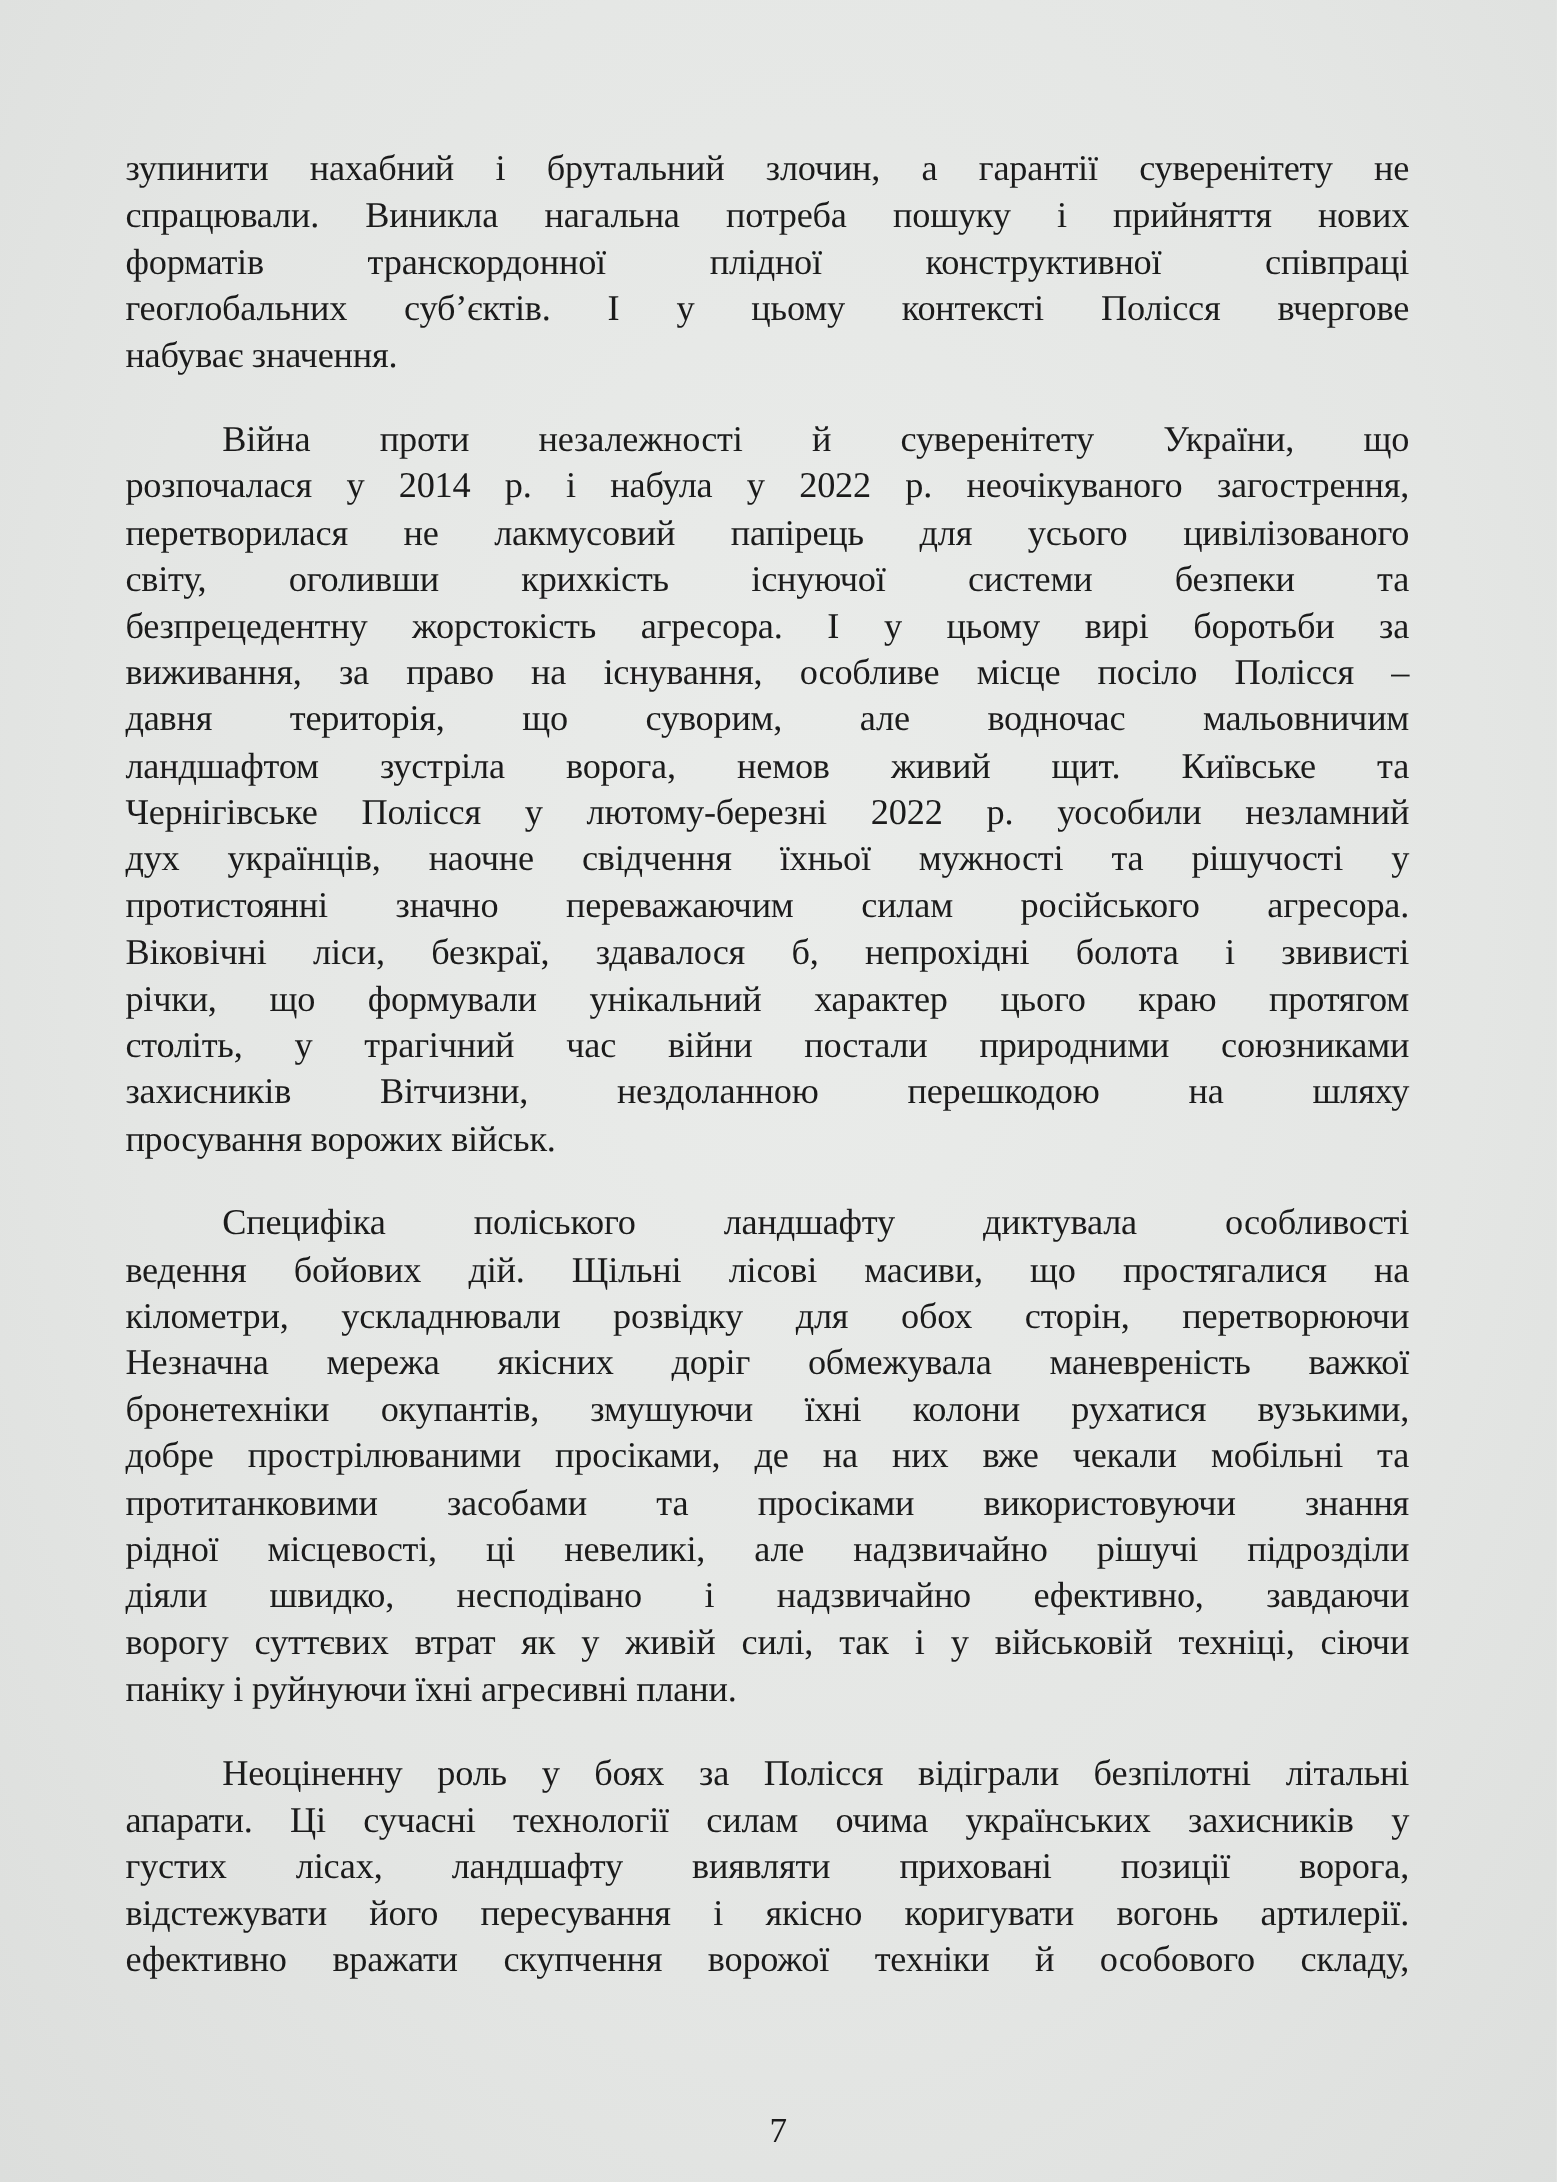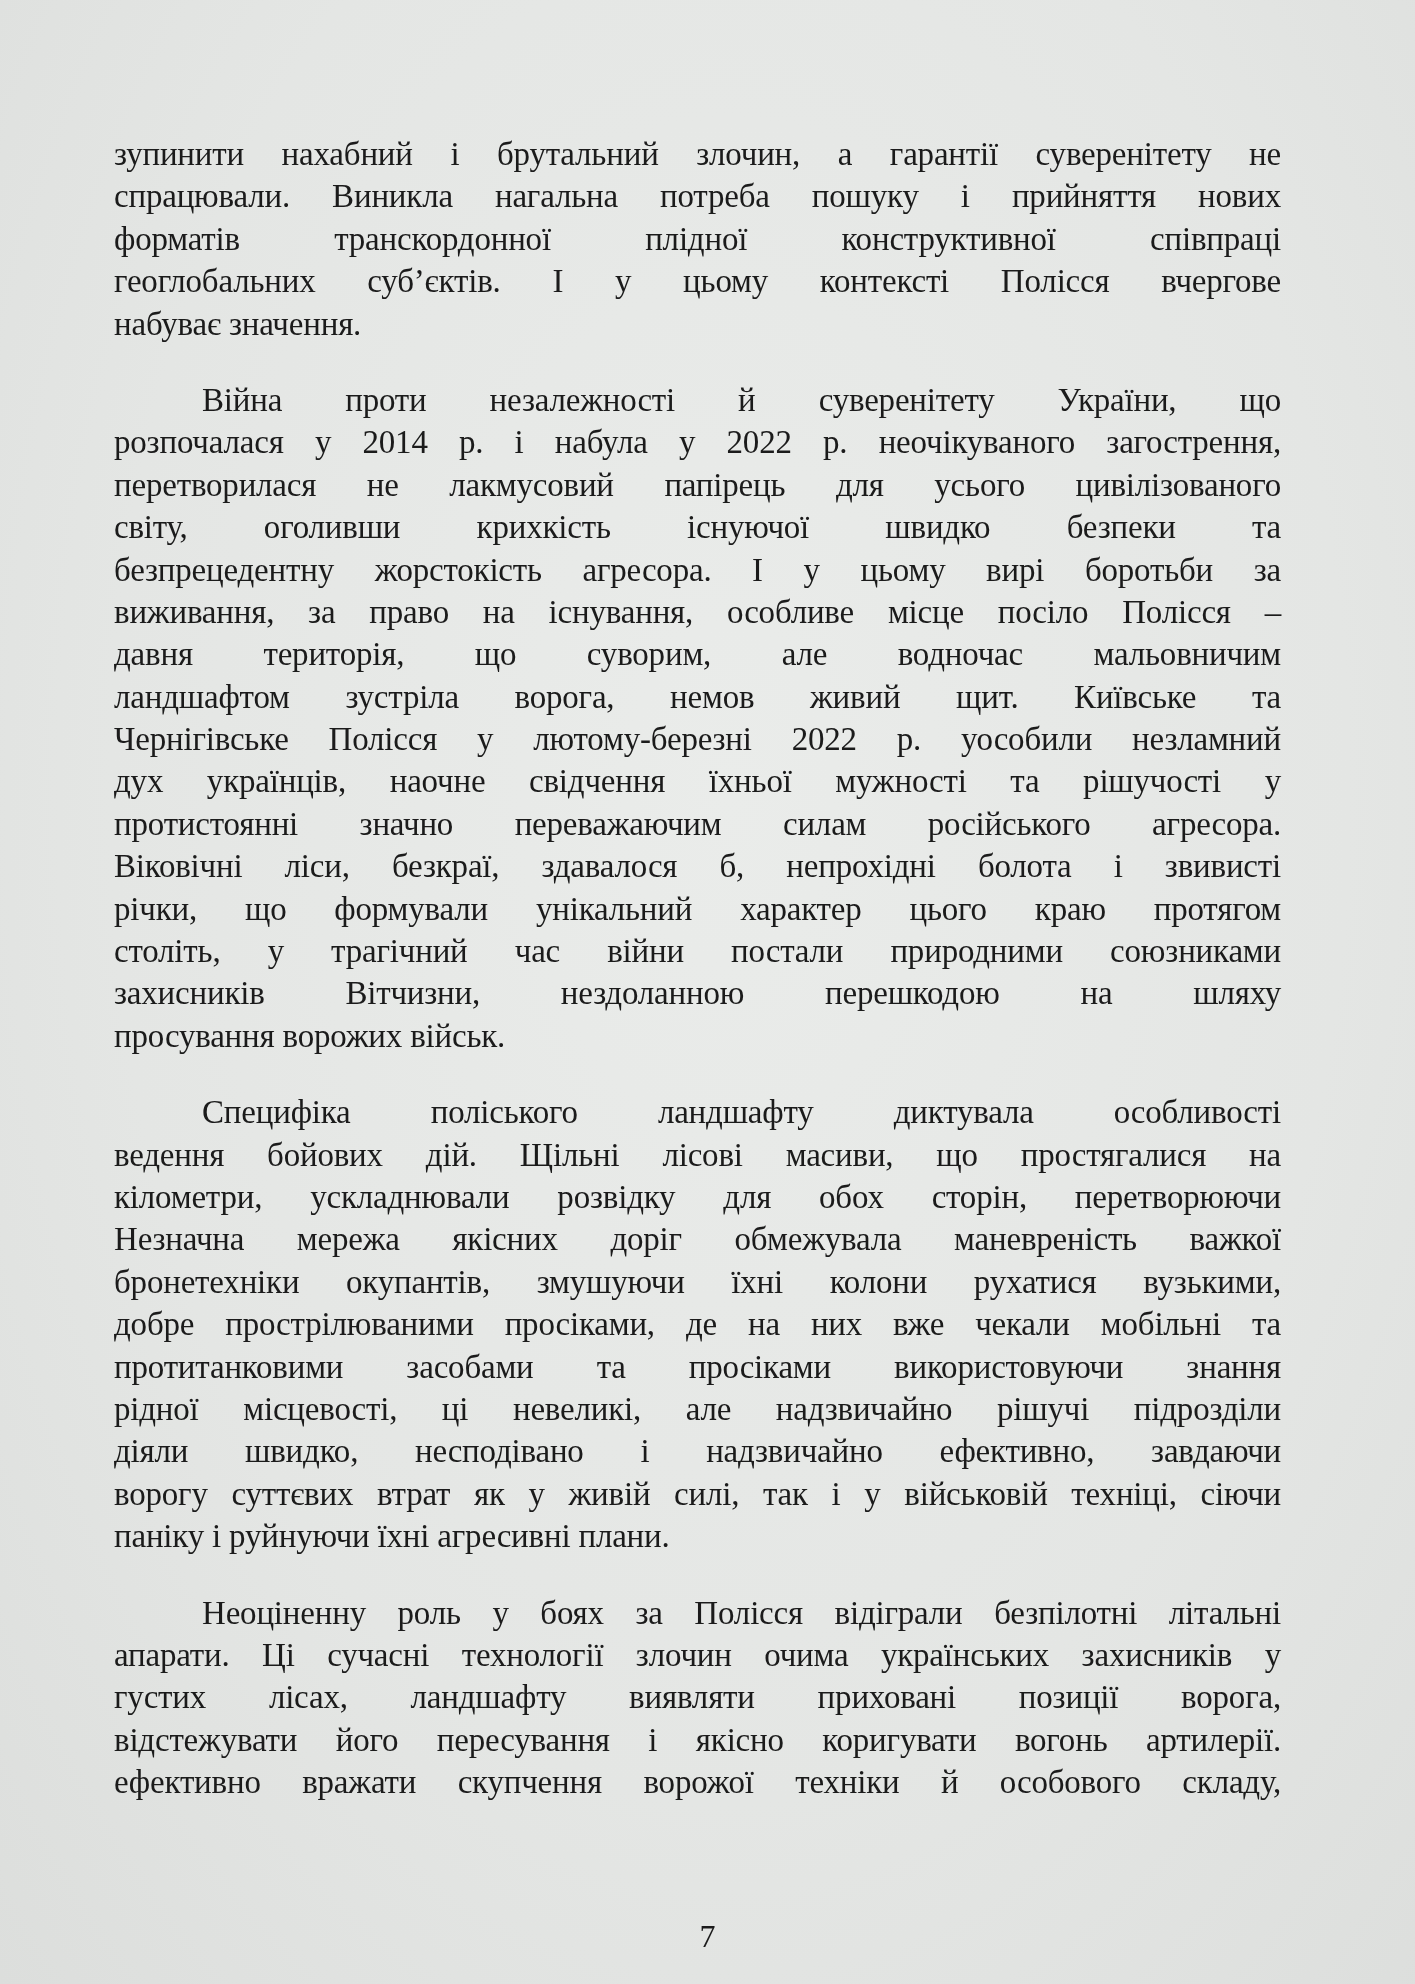--- a/index.html
+++ b/index.html
@@ -73,21 +73,21 @@
       <span class="line">спрацювали. Виникла нагальна потреба пошуку і прийняття нових</span>
       <span class="line">форматів транскордонної плідної конструктивної співпраці</span>
       <span class="line">геоглобальних суб’єктів. І у цьому контексті Полісся вчергове</span>
       <span class="line last">набуває значення.</span>
     </div>
 
     <div class="para">
       <span class="line indent">Війна проти незалежності й суверенітету України, що</span>
       <span class="line">розпочалася у 2014 р. і набула у 2022 р. неочікуваного загострення,</span>
       <span class="line">перетворилася не лакмусовий папірець для усього цивілізованого</span>
-      <span class="line">світу, оголивши крихкість існуючої швидко безпеки та</span>
+      <span class="line">світу, оголивши крихкість існуючої системи безпеки та</span>
       <span class="line">безпрецедентну жорстокість агресора. І у цьому вирі боротьби за</span>
       <span class="line">виживання, за право на існування, особливе місце посіло Полісся –</span>
       <span class="line">давня територія, що суворим, але водночас мальовничим</span>
       <span class="line">ландшафтом зустріла ворога, немов живий щит. Київське та</span>
       <span class="line">Чернігівське Полісся у лютому-березні 2022 р. уособили незламний</span>
       <span class="line">дух українців, наочне свідчення їхньої мужності та рішучості у</span>
       <span class="line">протистоянні значно переважаючим силам російського агресора.</span>
       <span class="line">Віковічні ліси, безкраї, здавалося б, непрохідні болота і звивисті</span>
       <span class="line">річки, що формували унікальний характер цього краю протягом</span>
       <span class="line">століть, у трагічний час війни постали природними союзниками</span>
@@ -104,21 +104,21 @@
       <span class="line">добре прострілюваними просіками, де на них вже чекали мобільні та</span>
       <span class="line">протитанковими засобами та просіками використовуючи знання</span>
       <span class="line">рідної місцевості, ці невеликі, але надзвичайно рішучі підрозділи</span>
       <span class="line">діяли швидко, несподівано і надзвичайно ефективно, завдаючи</span>
       <span class="line">ворогу суттєвих втрат як у живій силі, так і у військовій техніці, сіючи</span>
       <span class="line last">паніку і руйнуючи їхні агресивні плани.</span>
     </div>
 
     <div class="para">
       <span class="line indent">Неоціненну роль у боях за Полісся відіграли безпілотні літальні</span>
-      <span class="line">апарати. Ці сучасні технології злочин очима українських захисників у</span>
+      <span class="line">апарати. Ці сучасні технології силам очима українських захисників у</span>
       <span class="line">густих лісах, ландшафту виявляти приховані позиції ворога,</span>
       <span class="line">відстежувати його пересування і якісно коригувати вогонь артилерії.</span>
       <span class="line">ефективно вражати скупчення ворожої техніки й особового складу,</span>
     </div>
 
   </div>
 
   <div class="page-number">7</div>
 </div>
 

